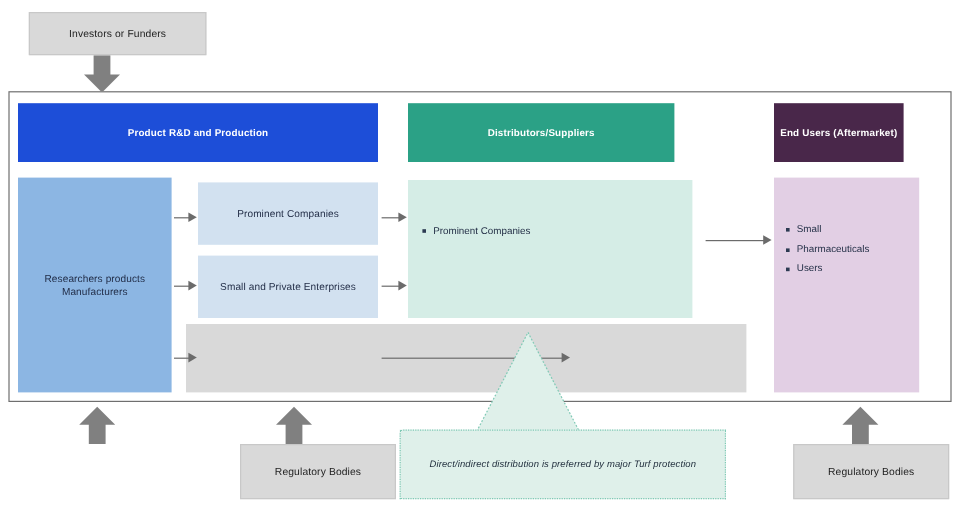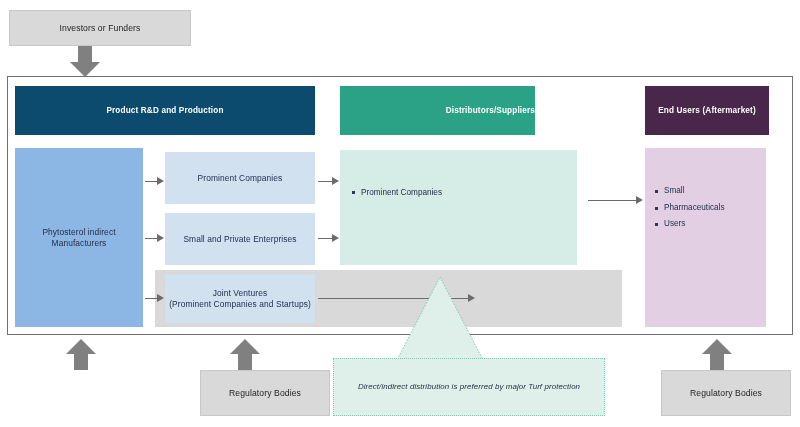--- a/index.html
+++ b/index.html
@@ -42,21 +42,21 @@
     background:#ffffff;
   }
 
   
   .hdr{
     color:#ffffff;
     font-size:8.2px;
     font-weight:bold;
     letter-spacing:.15px;
   }
-  .hdr-blue{background:#0c4a6e;}
+  .hdr-blue{background:#1d4ed8;}
   .hdr-teal{background:#2ba186;}
   .hdr-purple{background:#49274a;}
 
   
   .panel-blue{background:#8cb6e3;}
   .panel-lightblue{background:#d2e1f0;}
   .panel-mint{background:#d5ede6;}
   .panel-purple{background:#e2cfe4;}
   .panel-gray{background:#d9d9d9;}
 
@@ -103,62 +103,58 @@
   }
   .callout .lbl{
     font-size:7.9px;color:#1d2b3a;line-height:1.45;font-style:italic;
   }
 </style>
 </head>
 <body>
 
 <div id="canvas">
 
-  <div class="abs srcbox ctr" style="left:9px;top:10px;width:182px;height:36px;">
+  <div class="abs srcbox ctr" style="left:24px;top:10px;width:148px;height:36px;">
     <span class="lbl">Investors or Funders</span>
   </div>
 
   <div class="abs" style="left:66px;top:46px;width:38px;height:32px;">
     <svg width="38" height="32" viewBox="0 0 38 32">
       <polygon points="12,0 26,0 26,16 34,16 19,31 4,16 12,16" fill="#808080"></polygon>
     </svg>
   </div>
 
   <div class="abs frame" style="left:7px;top:76px;width:786px;height:259px;"></div>
 
   <div class="abs hdr hdr-blue ctr" style="left:15px;top:86px;width:300px;height:49px;">
     <span>Product R&amp;D and Production</span>
   </div>
 
-  <div class="abs hdr hdr-teal ctr" style="left:340px;top:86px;width:195px;height:49px;justify-content:flex-end;">
+  <div class="abs hdr hdr-teal ctr" style="left:340px;top:86px;width:222px;height:49px;">
     <span>Distributors/Suppliers</span>
   </div>
 
-  <div class="abs hdr hdr-purple ctr" style="left:645px;top:86px;width:124px;height:49px;">
+  <div class="abs hdr hdr-purple ctr" style="left:645px;top:86px;width:108px;height:49px;">
     <span>End Users (Aftermarket)</span>
   </div>
 
   <div class="abs panel-gray" style="left:155px;top:270px;width:467px;height:57px;"></div>
 
   <div class="abs panel-blue ctr" style="left:15px;top:148px;width:128px;height:179px;">
-    <span class="lbl" style="padding:0 8px;">Phytosterol indirect Manufacturers</span>
+    <span class="lbl" style="padding:0 8px;">Researchers products Manufacturers</span>
   </div>
 
   <div class="abs panel-lightblue ctr" style="left:165px;top:152px;width:150px;height:52px;">
     <span class="lbl">Prominent Companies</span>
   </div>
 
   <div class="abs panel-lightblue ctr" style="left:165px;top:213px;width:150px;height:52px;">
     <span class="lbl">Small and Private Enterprises</span>
   </div>
 
-  <div class="abs panel-lightblue ctr" style="left:165px;top:274px;width:150px;height:49px;">
-    <span class="lbl" style="white-space:pre-line;">Joint Ventures
-(Prominent Companies and Startups)</span>
-  </div>
 
   <div class="abs" style="left:145px;top:177px;width:20px;height:9px;">
     <div class="abs hline" style="left:0;top:4px;width:14px;"></div>
     <div class="abs vhead" style="left:12px;top:0;"></div>
   </div>
   <div class="abs" style="left:145px;top:234px;width:20px;height:9px;">
     <div class="abs hline" style="left:0;top:4px;width:14px;"></div>
     <div class="abs vhead" style="left:12px;top:0;"></div>
   </div>
   <div class="abs" style="left:145px;top:294px;width:20px;height:9px;">

